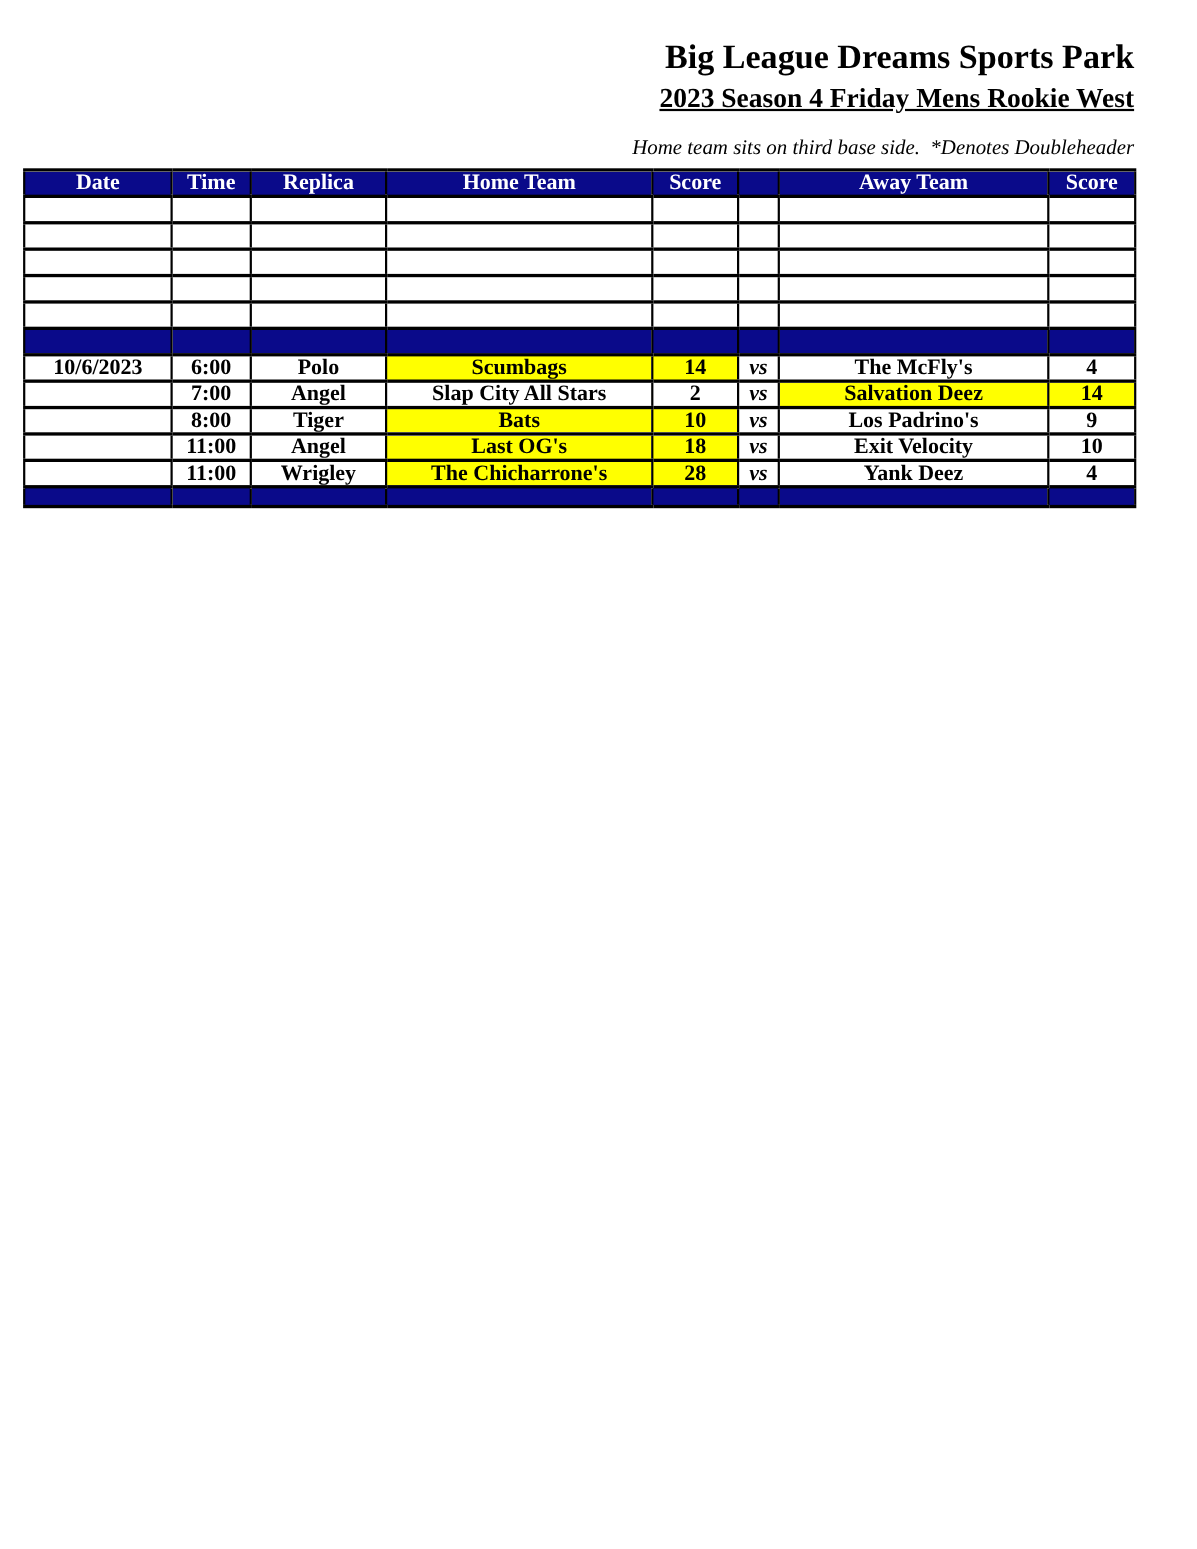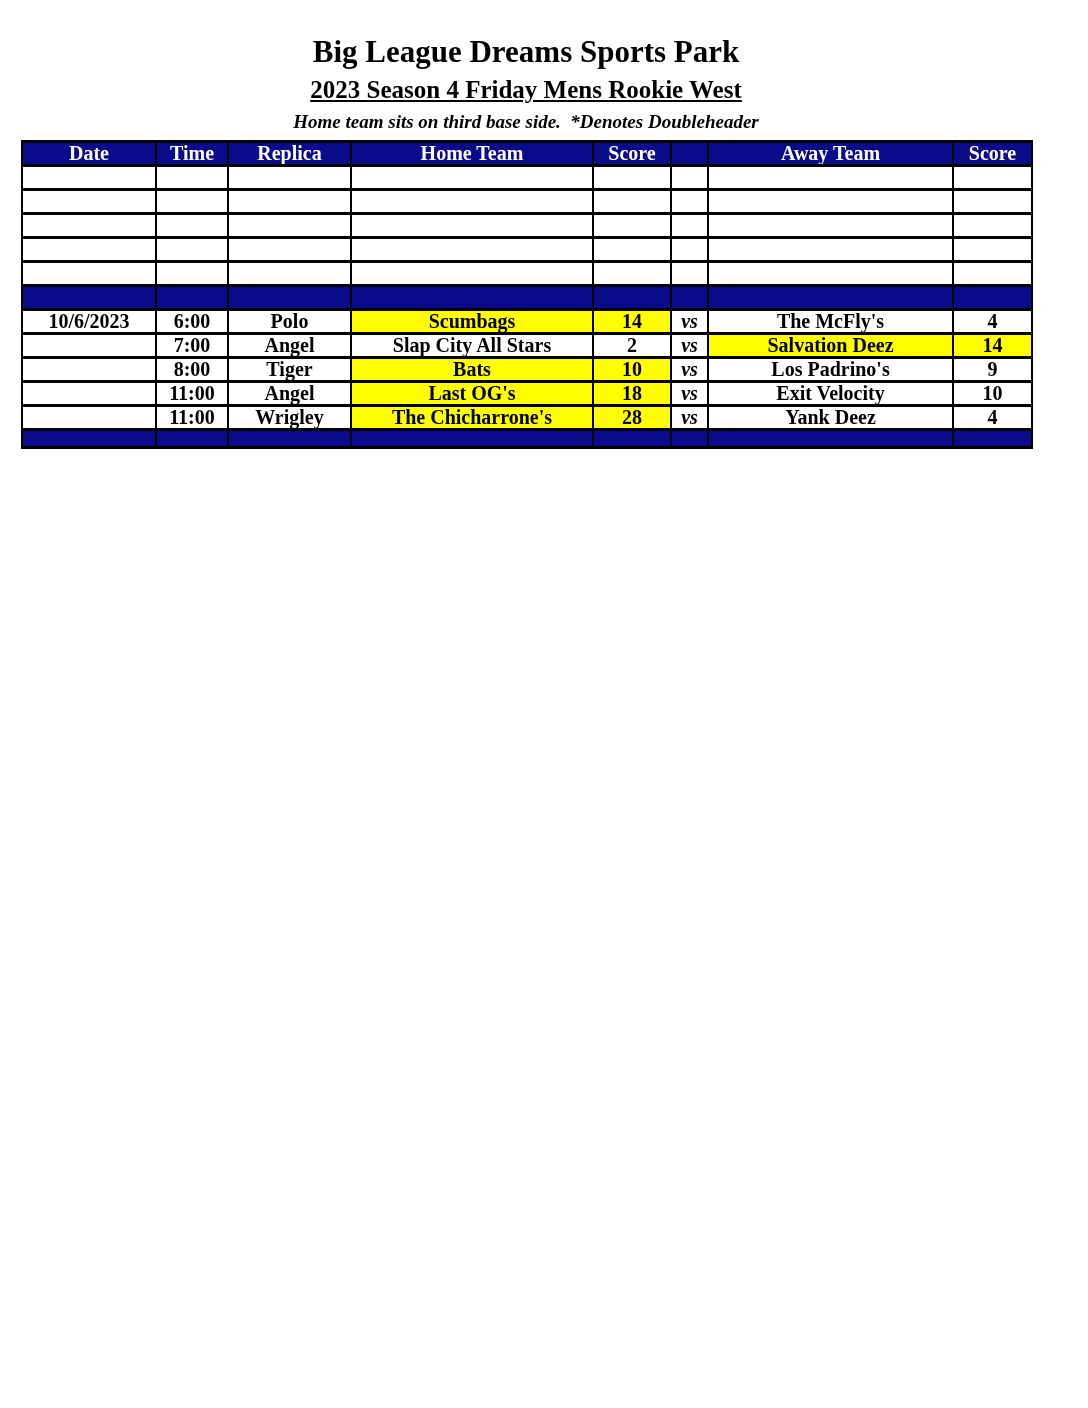--- a/index.html
+++ b/index.html
@@ -12,41 +12,41 @@
     width: 1088px;
     height: 1408px;
     background: #ffffff;
     font-family: "Liberation Serif", serif;
     color: #000000;
     overflow: hidden;
   }
   .header-block {
     width: 1010px;
     margin-left: 21px;
-    text-align: center;
+    text-align: right;
   }
   .title {
     font-size: 31px;
     line-height: 38px;
     font-weight: bold;
     padding-top: 33px;
   }
   .subtitle {
     font-size: 25px;
     line-height: 30px;
     font-weight: bold;
     margin-top: 4px;
     text-decoration: underline;
   }
   .note {
     font-size: 19px;
     line-height: 24px;
-    font-weight: bold;
+    font-weight: normal;
     font-style: italic;
-    margin-top: 5px;
+    margin-top: 18px;
     margin-bottom: 6px;
     white-space: pre;
   }
   table.sched {
     border-collapse: collapse;
     table-layout: fixed;
     margin-left: 21px;
     width: 1010px;
     font-family: "Liberation Serif", serif;
   }

